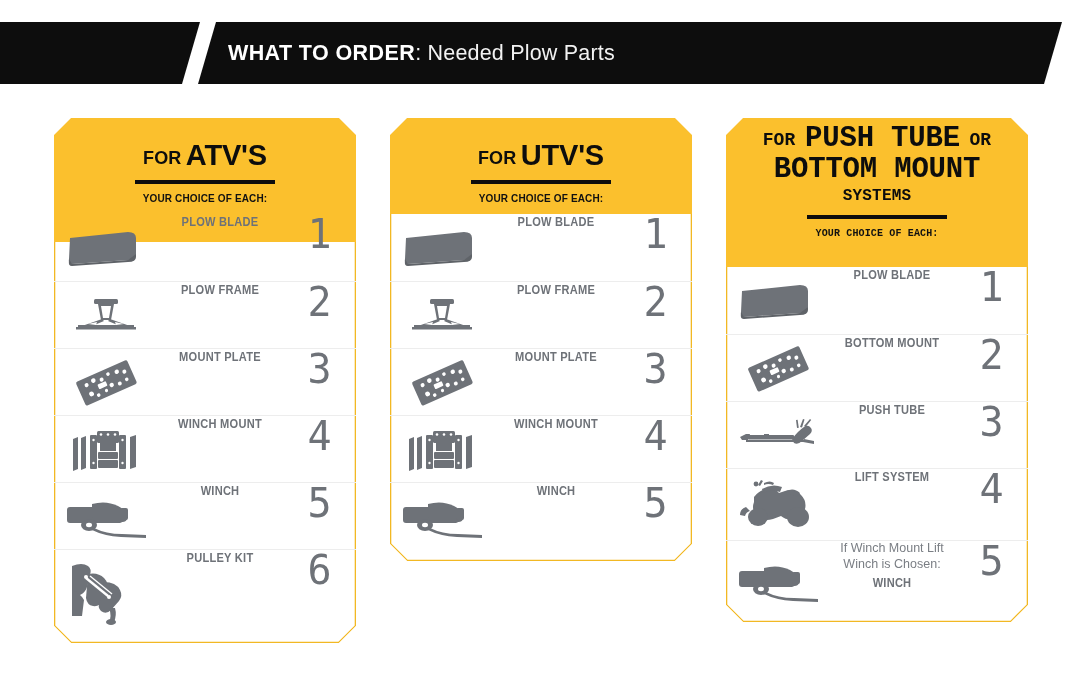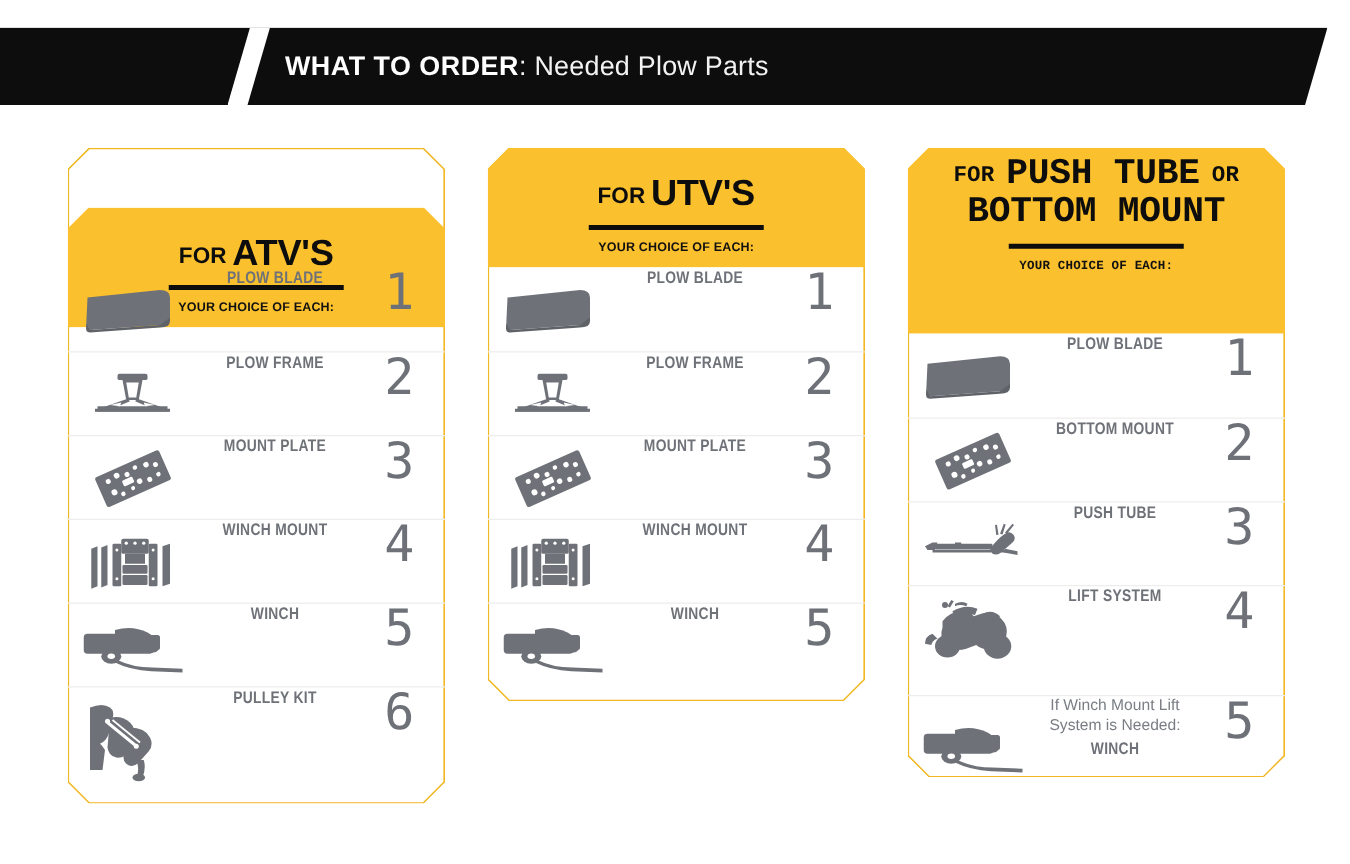--- a/index.html
+++ b/index.html
@@ -157,21 +157,21 @@
     <div class="header-notch"></div>
     <div class="header-title">
       <b>WHAT TO ORDER</b><span>: Needed Plow Parts</span>
     </div>
   </div>
 
 
   <div class="card" id="card-0" style="left:54px; top:118px; width:302px; height:525px;">
     <div class="card-border"></div>
     <div class="card-inner">
-      <div class="card-head" style="height:96px; padding-top:22px;margin-top:48px;">
+      <div class="card-head" style="height:124px; padding-top:22px;">
         <div class="head-title">
           <span class="sm">FOR</span>
           <span class="lg">ATV'S</span>
         </div>
         <div class="head-rule"></div>
         <div class="head-sub">YOUR CHOICE OF EACH:</div>
       </div>
 
       <div class="rows" style="top:96px;">
         <div class="row" style="height:67px;">
@@ -416,20 +416,23 @@
       <div class="card-head" style="height:149px; padding-top:6px;font-family:Liberation Mono, monospace;">
         <div class="head-title">
           <div>
             <span class="sm">FOR</span>
             <span class="lg">PUSH TUBE</span>
             <span class="sm">OR</span>
           </div>
           <div style="margin-top:1px;">
             <span class="lg">BOTTOM MOUNT</span>
           </div>
+          <div style="margin-top:3px;">
+            <span class="md">SYSTEMS</span>
+          </div>
         </div>
         <div class="head-rule"></div>
         <div class="head-sub">YOUR CHOICE OF EACH:</div>
       </div>
 
       <div class="rows" style="top:149px;">
         <div class="row" style="height:67px;">
           <div class="row-icon">
             <svg class="icon-svg" width="80" height="40" viewBox="0 0 80 40">
               <path d="M4 10 L62 4 Q70 4 70 10 L70 26 Q70 32 62 32 L6 36 Q2 36 3 31 Z" fill="#6E7278"></path>
@@ -497,34 +500,34 @@
               <path d="M30 6 q6 -3 10 0 l-1 2 q-5 -2 -9 0 z" fill="#6E7278"></path>
               <circle cx="22" cy="7" r="2.4" fill="#6E7278"></circle>
               <path d="M12 30 q-6 2 -6 8 l5 1 q1 -4 5 -5 z" fill="#6E7278"></path>
               <path d="M52 14 q8 -4 14 2 l-3 4 q-5 -4 -10 -2 z" fill="#6E7278"></path>
             </svg>
           </div>
           <div class="row-label">LIFT SYSTEM</div>
           <div class="row-num">4</div>
         </div>
 
-        <div class="row" style="height:78px;margin-top:16px;">
+        <div class="row" style="height:78px;">
           <div class="row-icon">
             <svg class="icon-svg" width="88" height="46" viewBox="0 0 88 46">
               <path d="M8 14 h44 q6 0 8 5 l2 5 q1 5 -4 6 h-50 q-3 0 -3 -3 v-10 q0 -3 3 -3 z" fill="#6E7278"></path>
               <path d="M30 11 q14 -4 26 2 q8 4 9 12 q0 4 -5 4 h-22 q-6 0 -8 -5 z" fill="#6E7278"></path>
               <ellipse cx="27" cy="32" rx="8" ry="6" fill="#6E7278"></ellipse>
               <ellipse cx="27" cy="32" rx="3" ry="2.2" fill="#ffffff"></ellipse>
               <path d="M32 35 q12 6 28 6 l24 1 v3 l-25 -1 q-17 -1 -29 -7 z" fill="#6E7278"></path>
               <rect x="58" y="15" width="8" height="12" rx="2" fill="#6E7278"></rect>
             </svg>
           </div>
           <div class="row-label note">
             <span>If Winch Mount Lift</span><br>
-            <span>System is Needed:</span>
+            <span>Winch is Chosen:</span>
             <span class="strong">WINCH</span>
           </div>
           <div class="row-num">5</div>
         </div>
       </div>
     </div>
   </div>
 
 </div>
 

